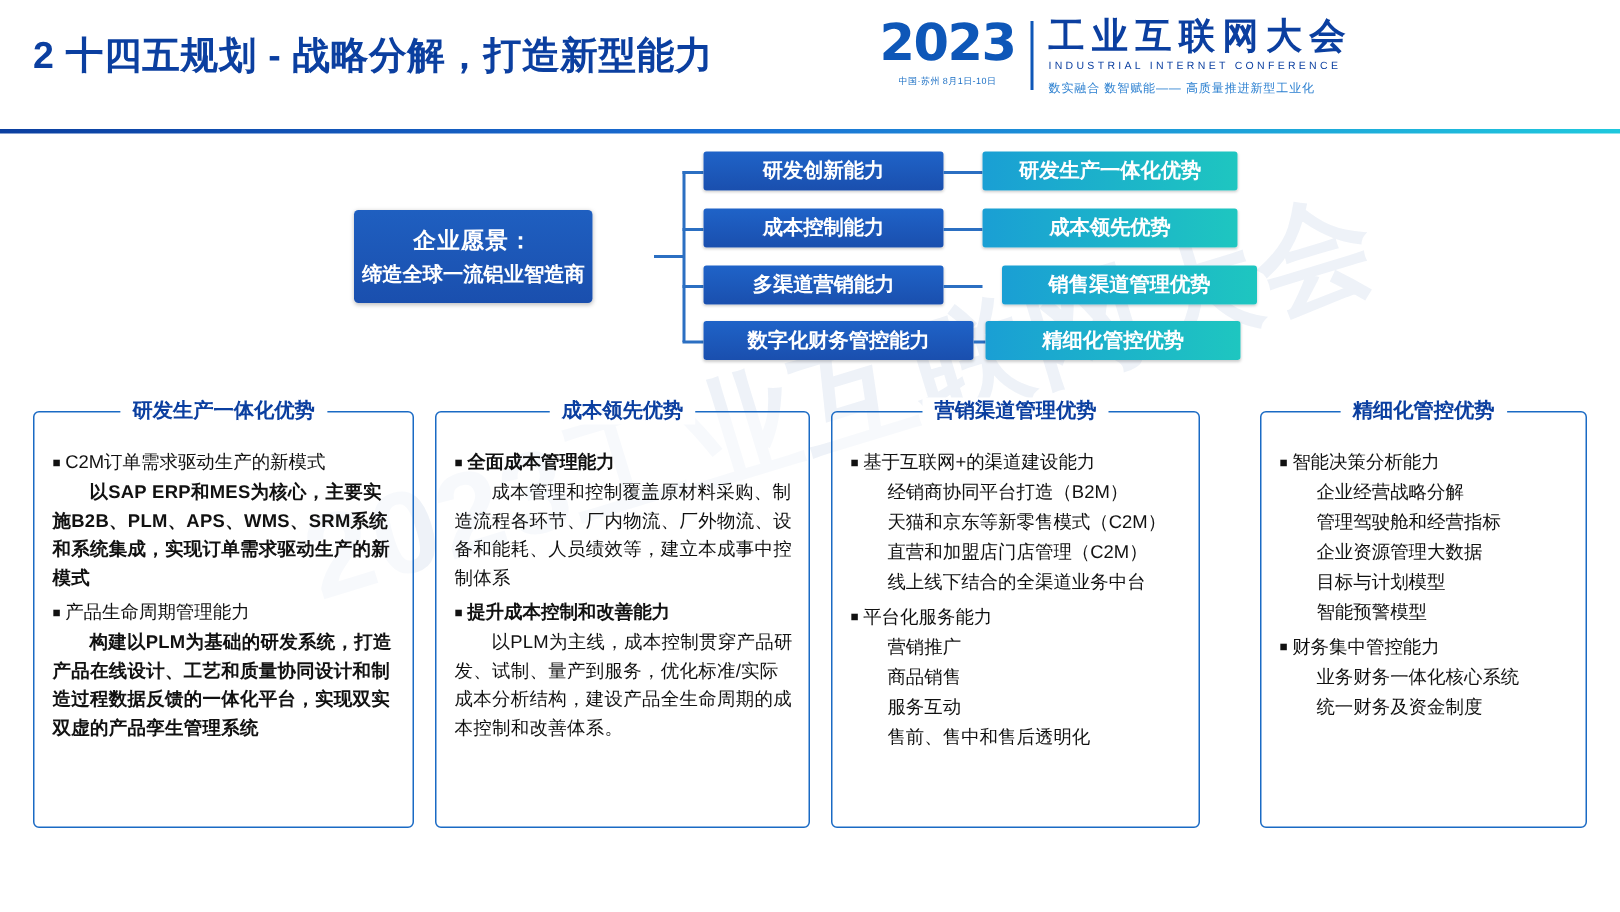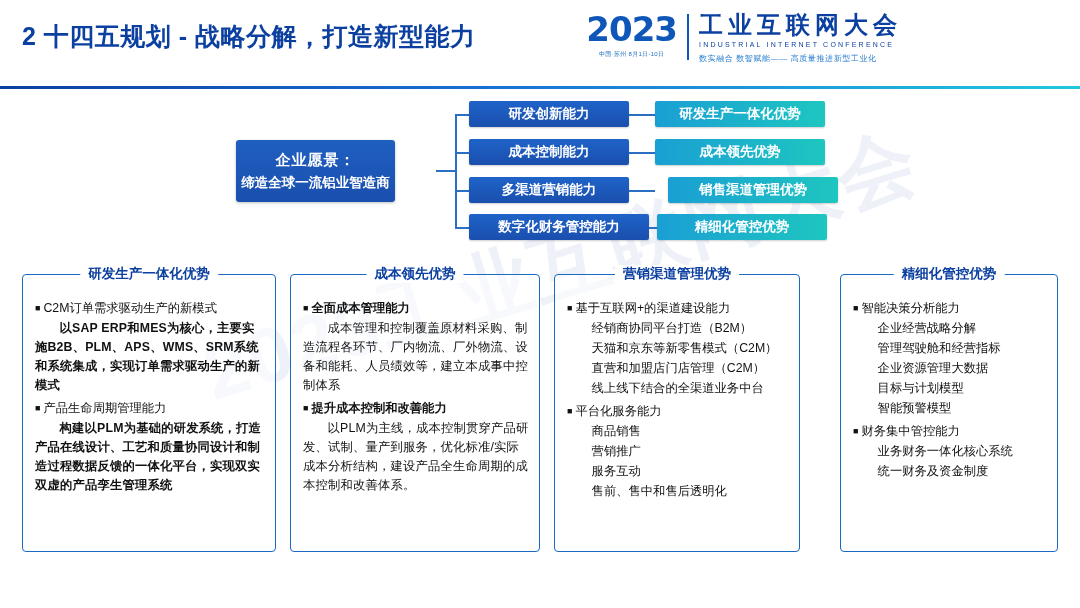--- a/index.html
+++ b/index.html
@@ -328,22 +328,22 @@
 
   <div class="panel p3">
     <div class="panel-title">营销渠道管理优势</div>
     <div class="panel-body">
       <div class="bullet">基于互联网+的渠道建设能力</div>
       <div class="line">经销商协同平台打造（B2M）</div>
       <div class="line">天猫和京东等新零售模式（C2M）</div>
       <div class="line">直营和加盟店门店管理（C2M）</div>
       <div class="line">线上线下结合的全渠道业务中台</div>
       <div class="bullet">平台化服务能力</div>
+      <div class="line">营销推广</div>
       <div class="line">商品销售</div>
-      <div class="line">营销推广</div>
       <div class="line">服务互动</div>
       <div class="line">售前、售中和售后透明化</div>
     </div>
   </div>
 
   <div class="panel p4">
     <div class="panel-title">精细化管控优势</div>
     <div class="panel-body">
       <div class="bullet">智能决策分析能力</div>
       <div class="line">企业经营战略分解</div>

